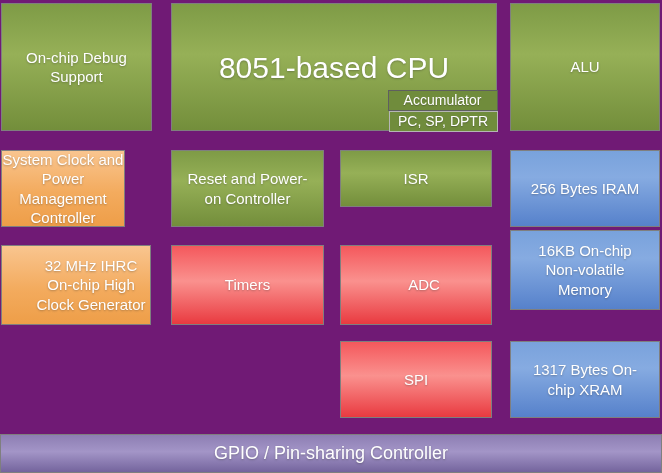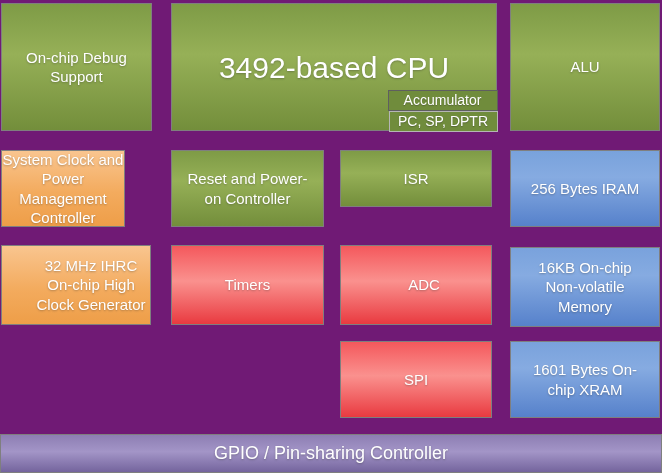--- a/index.html
+++ b/index.html
@@ -32,21 +32,21 @@
   .b-alu     {left:510px; top:3px;   width:150px; height:128px;}
 
   .b-sysclock{left:1px;   top:150px; width:124px; height:77px;}
   .b-reset   {left:171px; top:150px; width:153px; height:77px;text-align:center;}
   .b-isr     {left:340px; top:150px; width:152px; height:57px;}
   .b-iram    {left:510px; top:150px; width:150px; height:77px;}
 
   .b-ihrc    {left:1px;   top:245px; width:150px; height:80px;}
   .b-timers  {left:171px; top:245px; width:153px; height:80px;}
   .b-adc     {left:340px; top:245px; width:152px; height:80px;padding-left:16px;}
-  .b-nvm     {left:510px; top:247px; width:150px; height:80px;}
+  .b-nvm     {left:510px; top:230px; width:150px; height:80px;}
 
   .b-spi     {left:340px; top:341px; width:152px; height:77px;}
   .b-xram    {left:510px; top:341px; width:150px; height:77px;}
 
   .b-gpio    {left:0;     top:434px; width:662px; height:39px; font-size:18px;}
 
   .subbox{
     position:absolute;
     right:-1.5px;
     box-sizing:border-box;
@@ -67,21 +67,21 @@
 </head>
 <body>
 
 <div class="canvas">
 
   <div class="block green b-debug">
     <span class="lbl w130">On-chip Debug Support</span>
   </div>
 
   <div class="block green b-cpu">
-    <span class="lbl">3492-based CPU</span>
+    <span class="lbl">8051-based CPU</span>
     <div class="subbox sub-acc">
       <span>Accumulator</span>
     </div>
     <div class="subbox sub-regs">
       <span>PC, SP, DPTR</span>
     </div>
   </div>
 
   <div class="block green b-alu">
     <span class="lbl">ALU</span>
@@ -117,20 +117,20 @@
 
   <div class="block blue b-nvm">
     <span class="lbl w120">16KB On-chip Non-volatile Memory</span>
   </div>
 
   <div class="block red b-spi">
     <span class="lbl">SPI</span>
   </div>
 
   <div class="block blue b-xram">
-    <span class="lbl w120">1601 Bytes On-chip XRAM</span>
+    <span class="lbl w120">1317 Bytes On-chip XRAM</span>
   </div>
 
   <div class="block purple b-gpio">
     <span class="lbl">GPIO / Pin-sharing Controller</span>
   </div>
 
 </div>
 
 </body></html>

